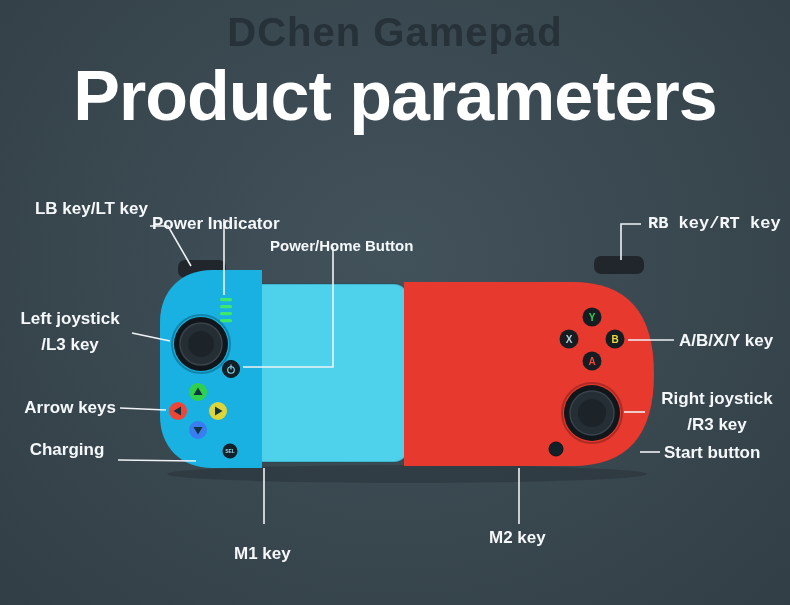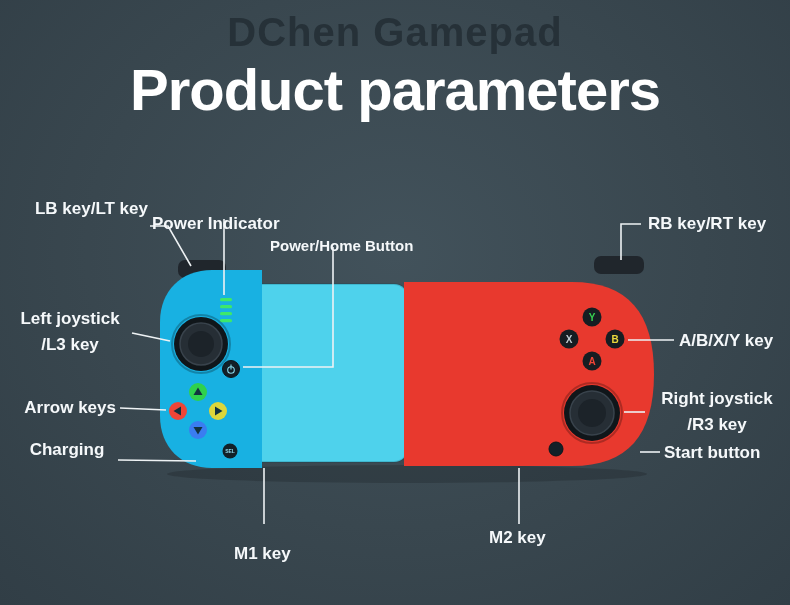--- a/index.html
+++ b/index.html
@@ -12,21 +12,21 @@
   }
   .watermark{
     position:absolute;top:10px;left:0;width:100%;
     text-align:center;
     font-size:40px;font-weight:bold;letter-spacing:1px;
     color:#242f36;opacity:.9;
   }
   .title{
     position:absolute;top:56px;left:0;width:100%;margin:0;
     text-align:center;
-    font-size:58px;font-weight:bold;letter-spacing:-1px;
+    font-size:70px;font-weight:bold;letter-spacing:-1px;
     color:#ffffff;
   }
   svg.pad{position:absolute;left:0;top:0;}
   .lbl{
     position:absolute;
     color:#f5f8fa;
     font-size:17px;font-weight:bold;
     line-height:26px;
     white-space:nowrap;
   }
@@ -127,21 +127,21 @@
       <polyline points="519,524 519,468"></polyline>
     </g>
   </svg>
 
   <div class="lbl" style="left:152px;top:211px;">Power Indicator</div>
 
   <div class="lbl right-align" style="left:10px;top:196px;width:138px;">LB key/LT key</div>
 
   <div class="lbl small" style="left:270px;top:221px;">Power/Home Button</div>
 
-  <div class="lbl" style="left:648px;top:211px;">RB key/RT key</div>
+  <div class="lbl" style="left:648px;top:211px;font-family:Liberation Mono, monospace;">RB key/RT key</div>
 
   <div class="lbl center-align" style="left:12px;top:306px;width:116px;">
     <span class="line">Left joystick</span>
     <span class="line">/L3 key</span>
   </div>
 
   <div class="lbl" style="left:679px;top:328px;">A/B/X/Y key</div>
 
   <div class="lbl right-align" style="left:8px;top:395px;width:108px;">Arrow keys</div>
 

